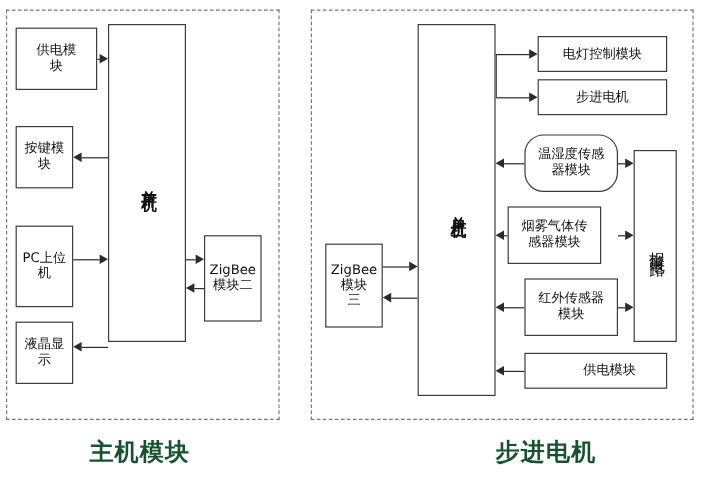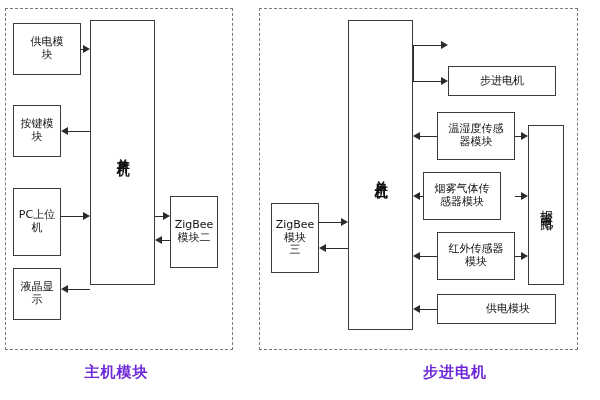--- a/index.html
+++ b/index.html
@@ -18,22 +18,22 @@
   
   .group-box {
     position: absolute;
     border: 1px dashed #7a7a7a;
     background: transparent;
     box-sizing: border-box;
   }
   .group-label {
     position: absolute;
     text-align: center;
-    color: #6d28d9;
-    font-size: 15px;
+    color: #14532d;
+    font-size: 20px;
     font-weight: bold;
     letter-spacing: 1px;
     white-space: nowrap;
   }
   
   .block {
     position: absolute;
     box-sizing: border-box;
     border: 1px solid #3c3c3c;
     background: #ffffff;
@@ -130,26 +130,29 @@
   <div class="block" style="left:271px; top:203px; width:48px; height:70px;">
     <span class="stacktext">ZigBee
 模块
 三</span>
   </div>
 
   <div class="block big" style="left:348px; top:20px; width:65px; height:310px;">
     <span class="vtext">单片机二</span>
   </div>
 
+  <div class="block" style="left:448px; top:30px; width:108px; height:30px;">
+    <span class="stacktext">电灯控制模块</span>
+  </div>
 
   <div class="block" style="left:448px; top:66px; width:108px; height:30px;">
     <span class="stacktext">步进电机</span>
   </div>
 
-  <div class="block" style="left:437px; top:112px; width:78px; height:48px;">
+  <div class="block" style="left:437px; top:112px; width:78px; height:48px;border-radius:16px;">
     <span class="stacktext">温湿度传感
 器模块</span>
   </div>
 
   <div class="block" style="left:423px; top:172px; width:78px; height:48px;">
     <span class="stacktext">烟雾气体传
 感器模块</span>
   </div>
 
   <div class="block" style="left:437px; top:232px; width:78px; height:48px;">

